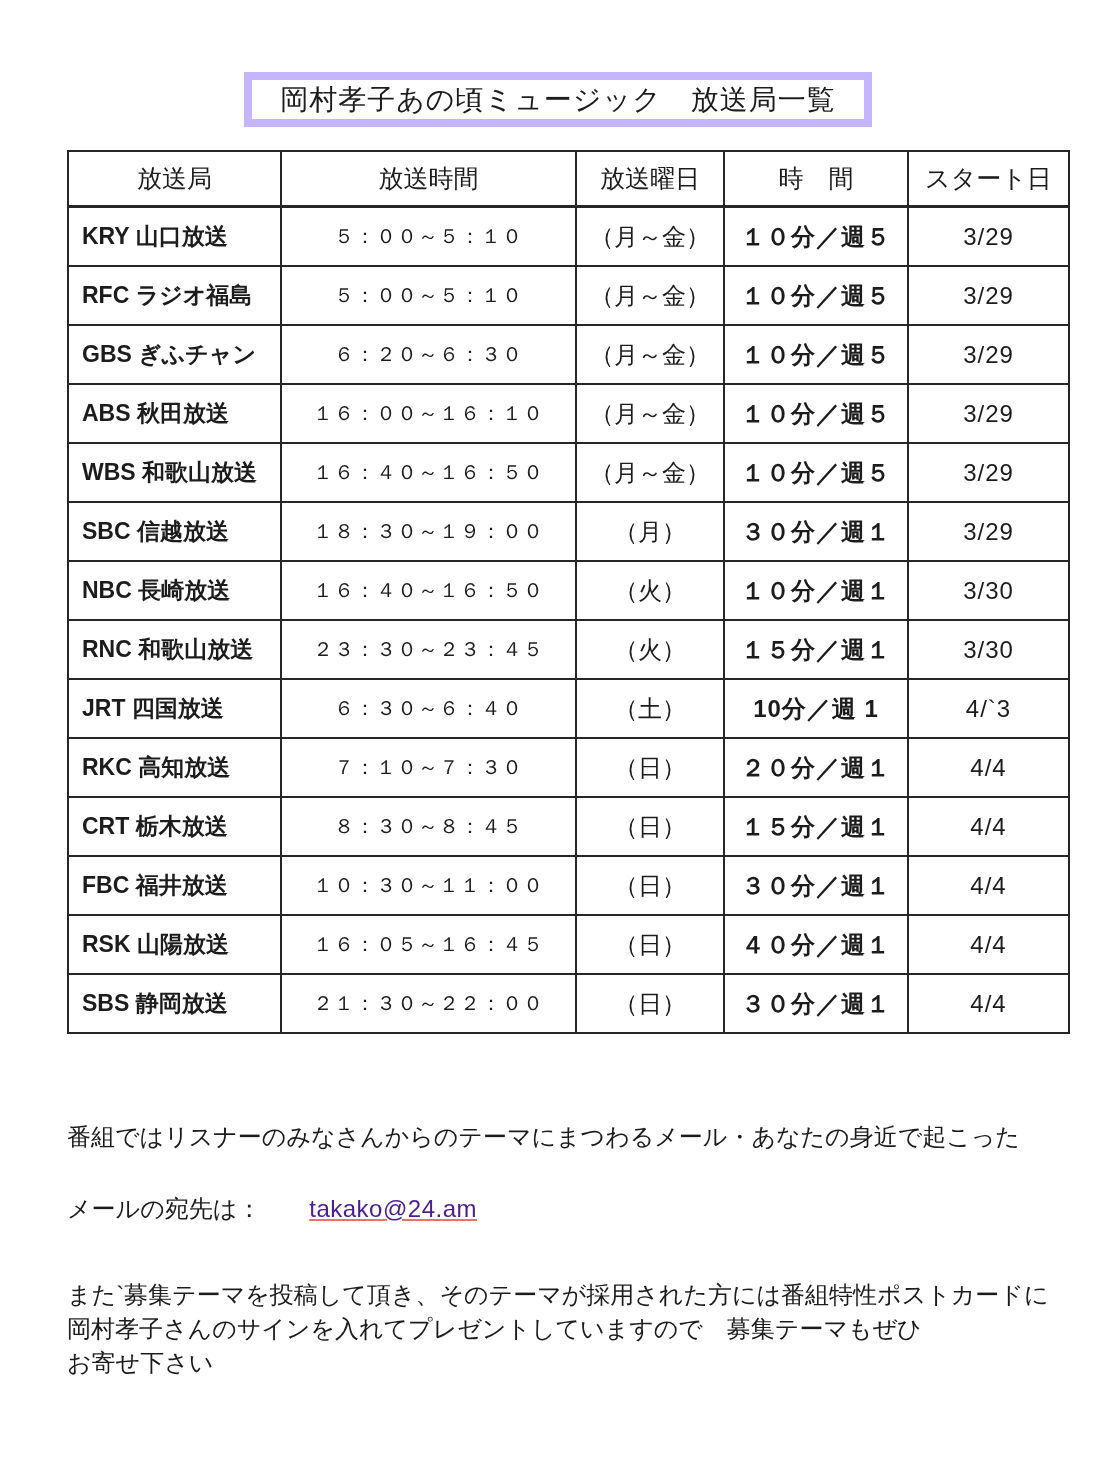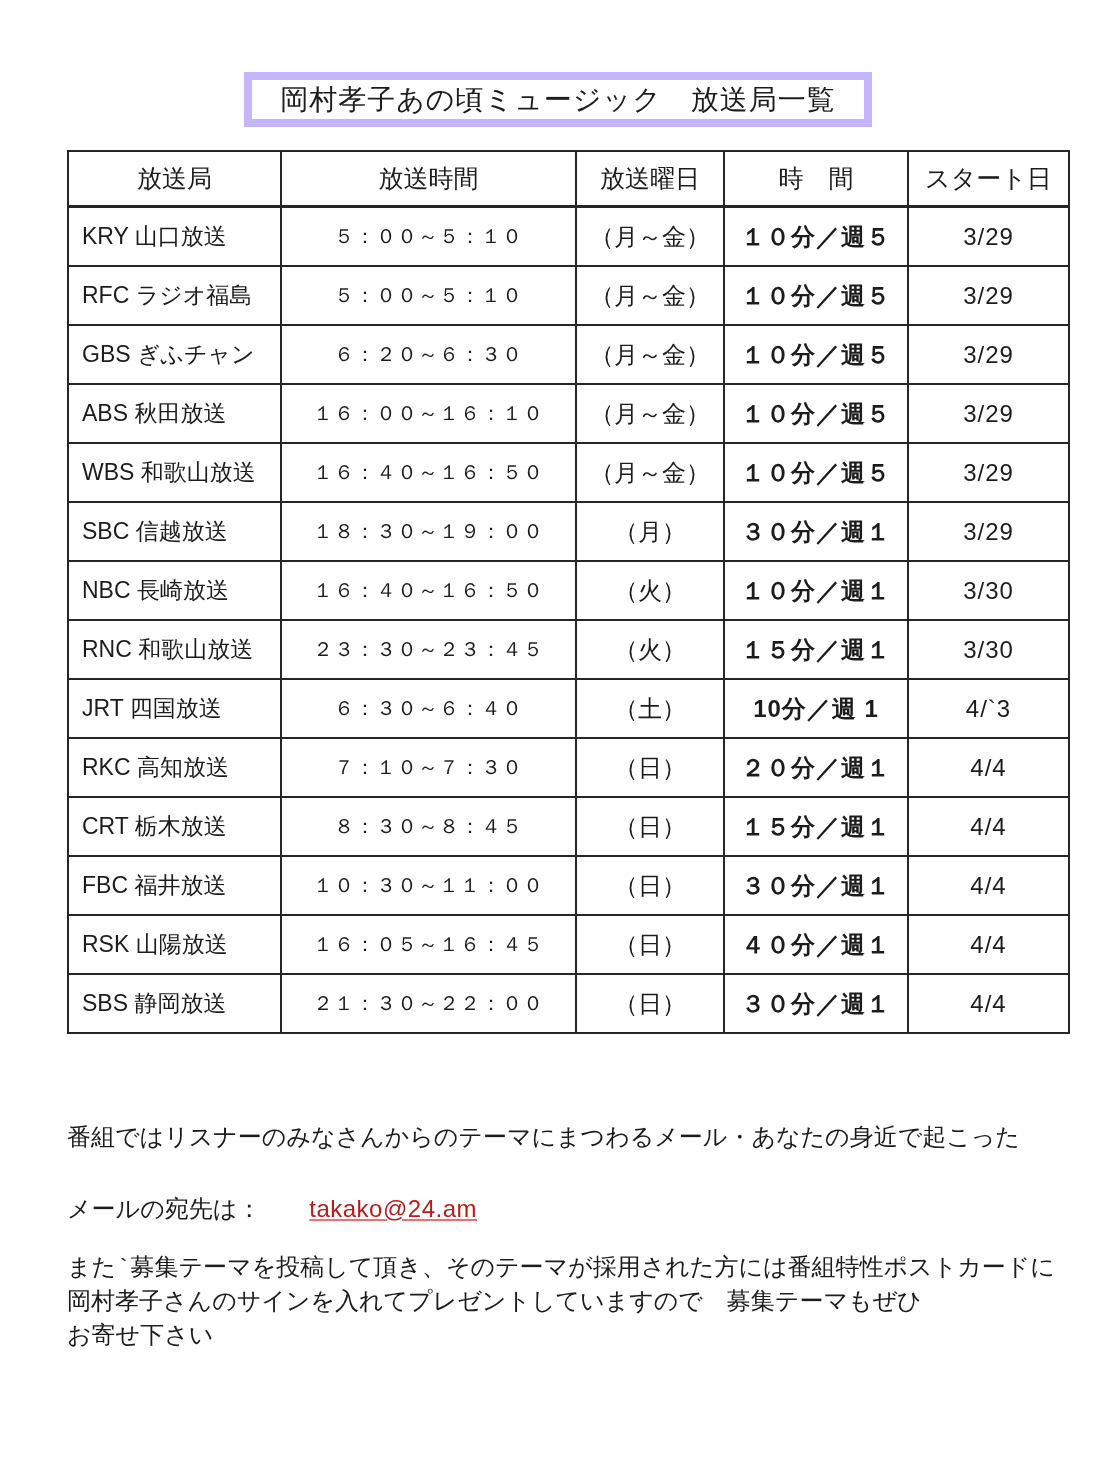--- a/index.html
+++ b/index.html
@@ -28,39 +28,39 @@
     border:2px solid #262626;
     font-weight:normal;
     text-align:center;
     vertical-align:middle;
     padding:0;
     overflow:hidden;
     white-space:nowrap;
   }
   table.stations thead th{height:53px;font-size:25px;border-bottom:3px solid #262626;}
   table.stations tbody td{height:57px;}
-  table.stations td.c0{text-align:left;padding-left:13px;font-size:23px;}
+  table.stations td.c0{text-align:left;padding-left:13px;font-size:23px;font-weight:bold;}
   table.stations td.c1{font-size:20px;letter-spacing:1px;}
   table.stations td.c3{letter-spacing:1px;font-weight:bold;}
   table.stations td.c4{font-size:24px;letter-spacing:1px;}
   .txt{
     position:absolute;left:67px;width:1010px;
     font-size:24px;line-height:34px;white-space:pre-wrap;
   }
   .p1{top:1120px;}
   .mail-line{top:1192px;}
   .mail-link{
-    color:#b91c1c;
+    color:#4c1d95;
     text-decoration:underline;
     text-decoration-color:#e8726e;
     margin-left:48px;
     letter-spacing:0.5px;
     cursor:pointer;
   }
-  .para2{top:1252px;font-family:Liberation Mono, monospace;}
+  .para2{top:1278px;}
   .para3{top:1372px;}
 </style>
 </head>
 <body>
 
 <div class="page">
 
   <div class="title-box">岡村孝子あの頃ミュージック　放送局一覧</div>
 
   <table class="stations">

